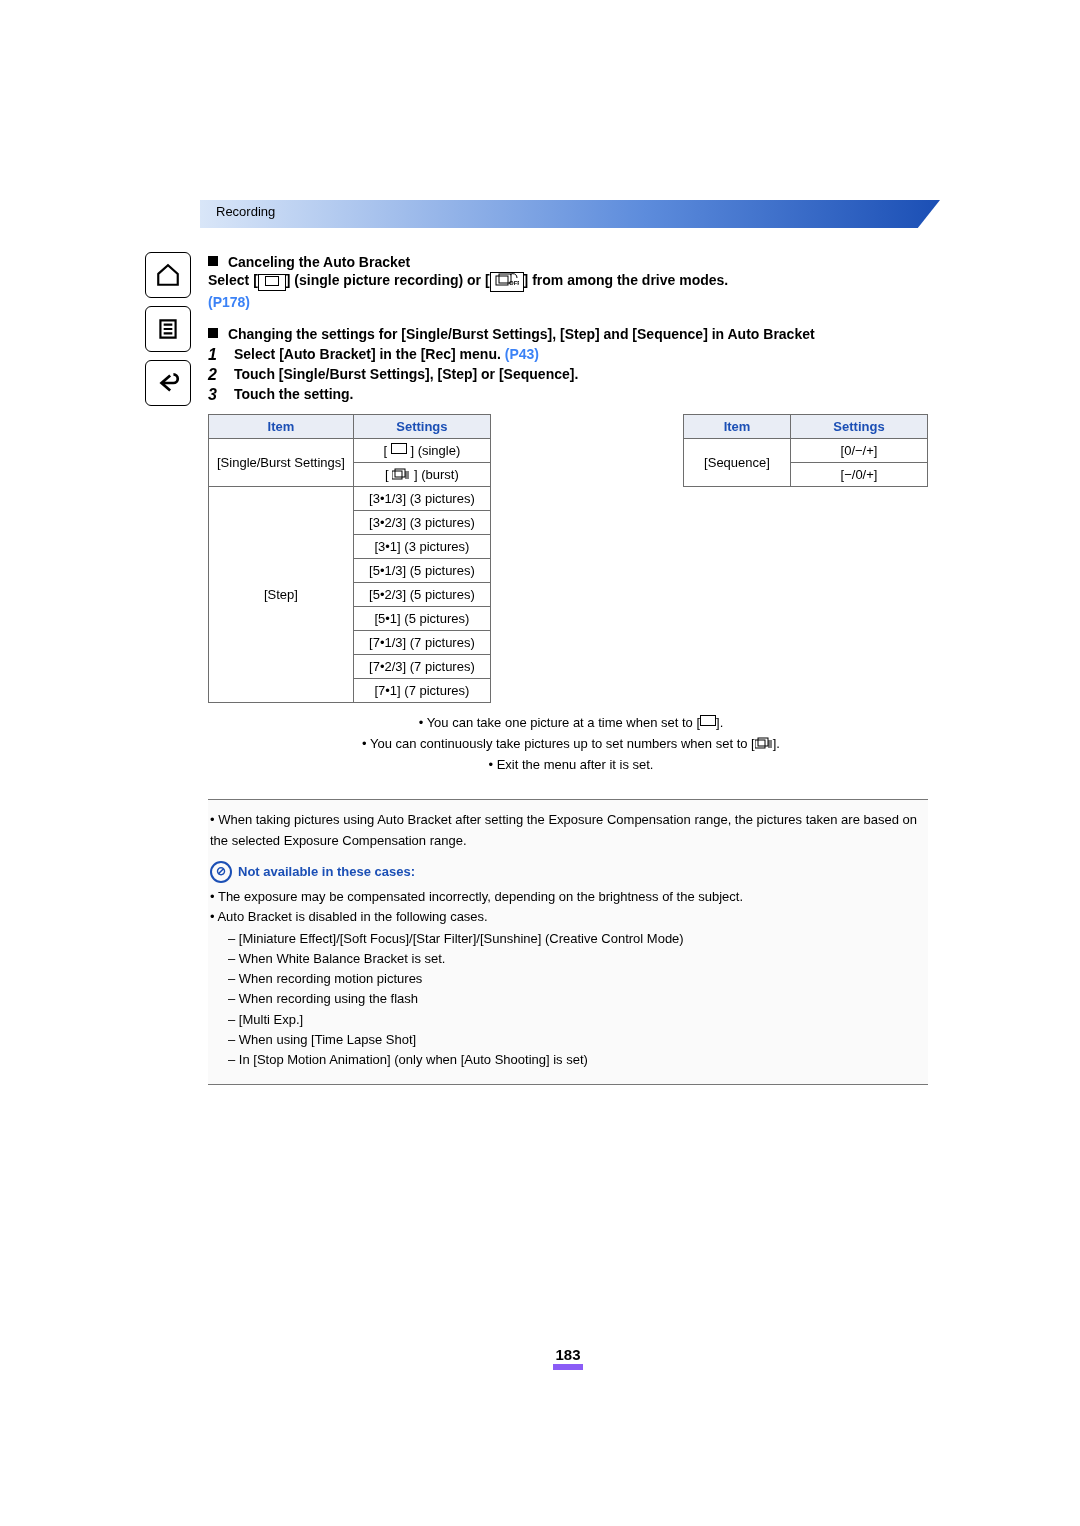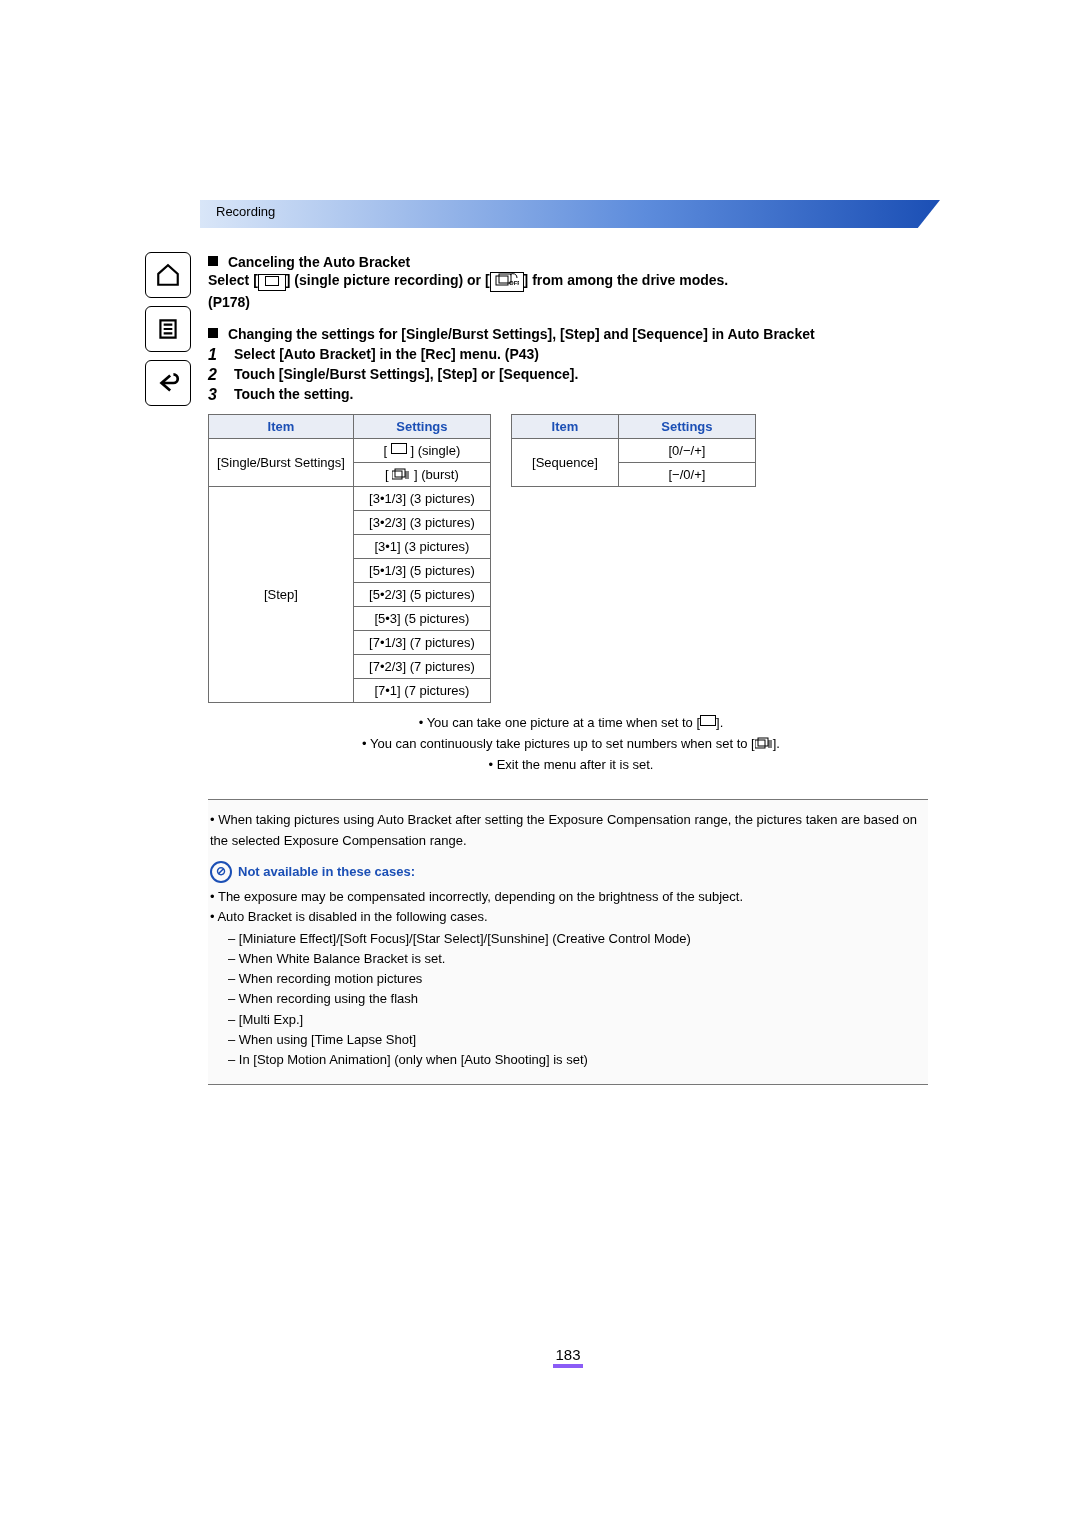--- a/index.html
+++ b/index.html
@@ -54,21 +54,21 @@
     justify-content: center;
   }
   .side-icon svg { width: 26px; height: 26px; }
   .content {
     position: absolute;
     left: 208px;
     top: 254px;
     width: 720px;
   }
   .bold { font-weight: bold; }
-  .blue-link { color: #000000; font-weight: bold; }
+  .blue-link { color: #3b82f6; font-weight: bold; }
   .sqmark {
     display: inline-block;
     width: 10px; height: 10px;
     background: #000;
     margin-right: 6px;
     vertical-align: 1px;
   }
   .inline-icon-box {
     display: inline-block;
     border: 1px solid #000;
@@ -92,20 +92,21 @@
   ol.steps .num {
     font-style: italic;
     font-weight: bold;
     width: 16px;
     font-size: 16px;
   }
   .tables-row {
     display: flex;
     gap: 20px;
     margin-top: 10px;
+    justify-content: space-between;
   }
   table.settings {
     border-collapse: collapse;
     font-size: 13px;
   }
   table.settings th {
     background: #e9edf5;
     border: 1px solid #6e6e6e;
     color: #1b4fb5;
     font-weight: bold;
@@ -168,21 +169,21 @@
   }
   .dash-list { margin: 2px 0 0 18px; }
   .dash-list div::before { content: "– "; }
   .page-num {
     position: absolute;
     left: 0; right: 0;
     top: 1092px;
     text-align: center;
     font-size: 15px;
   }
-  .page-num span { border-bottom: 4px solid #8b5cf6; padding: 0 2px 1px; }
+  .page-num span { border-bottom: 6px solid #8b5cf6; padding: 0 2px 1px; font-weight: bold; }
   .t1, .t2 { align-self: flex-start; }
 </style>
 </head>
 <body>
 
 <div class="page-wrap">
 
   <div class="top-grad"></div>
   <div class="top-label">Recording</div>
 
@@ -275,21 +276,21 @@
         <tr>
               <td>[3•1] (3 pictures)</td>
             </tr>
         <tr>
               <td>[5•1/3] (5 pictures)</td>
             </tr>
         <tr>
               <td>[5•2/3] (5 pictures)</td>
             </tr>
         <tr>
-              <td>[5•3] (5 pictures)</td>
+              <td>[5•1] (5 pictures)</td>
             </tr>
         <tr>
               <td>[7•1/3] (7 pictures)</td>
             </tr>
         <tr>
               <td>[7•2/3] (7 pictures)</td>
             </tr>
         <tr>
               <td>[7•1] (7 pictures)</td>
             </tr>
@@ -327,21 +328,21 @@
 
     <div class="notes-box">
       <div>• <span>When taking pictures using Auto Bracket after setting the Exposure Compensation range, the pictures taken are based on the selected Exposure Compensation range.</span></div>
       <div class="title">
         <span class="circ">⊘</span>
         <span>Not available in these cases:</span>
       </div>
       <div>• <span>The exposure may be compensated incorrectly, depending on the brightness of the subject.</span></div>
       <div>• <span>Auto Bracket is disabled in the following cases.</span></div>
       <div class="dash-list">
-        <div>[Miniature Effect]/[Soft Focus]/[Star Select]/[Sunshine] (Creative Control Mode)</div>
+        <div>[Miniature Effect]/[Soft Focus]/[Star Filter]/[Sunshine] (Creative Control Mode)</div>
         <div>When White Balance Bracket is set.</div>
         <div>When recording motion pictures</div>
         <div>When recording using the flash</div>
         <div>[Multi Exp.]</div>
         <div>When using [Time Lapse Shot]</div>
         <div>In [Stop Motion Animation] (only when [Auto Shooting] is set)</div>
       </div>
     </div>
 
     <div class="page-num"><span>183</span></div>

